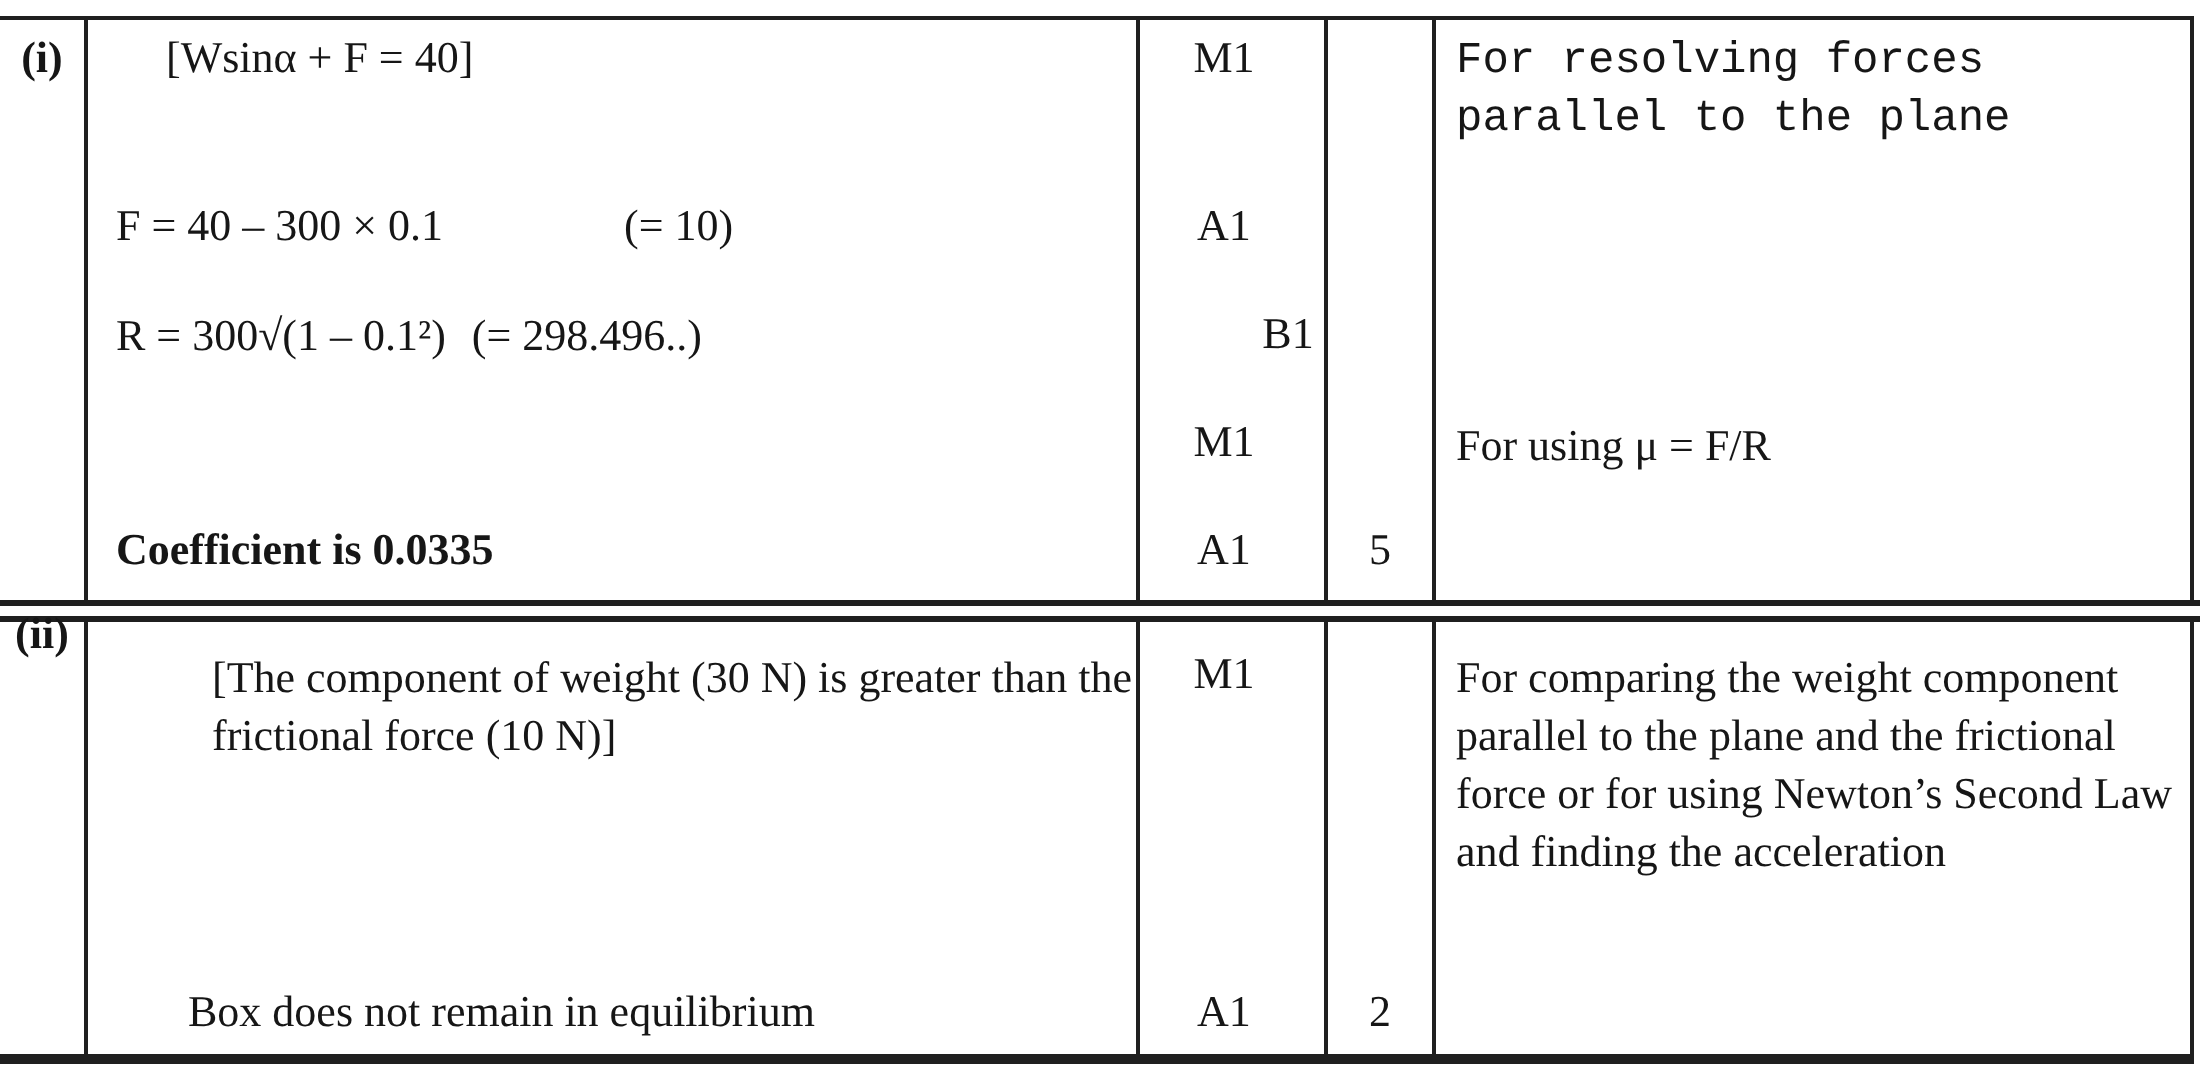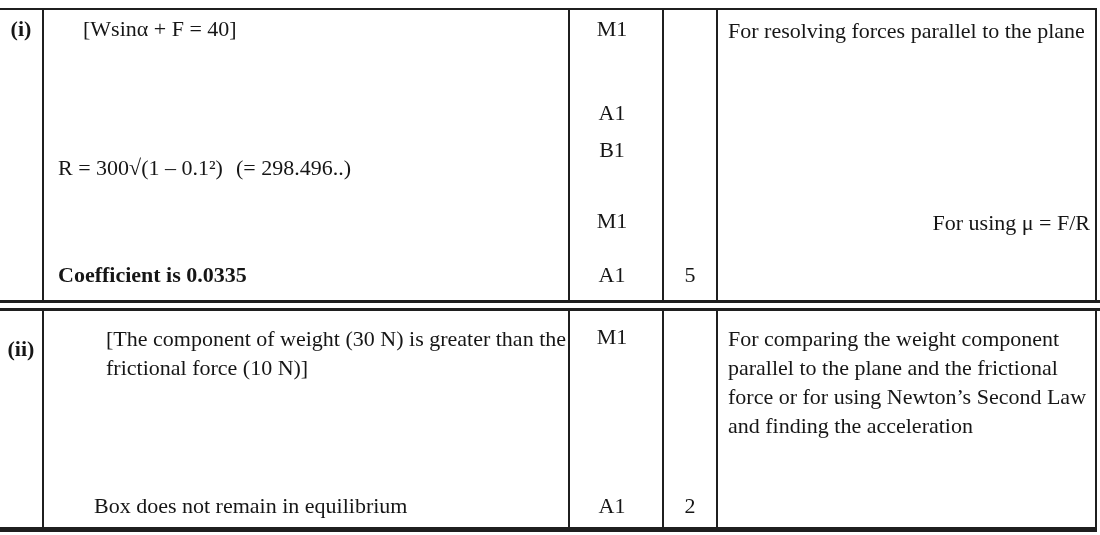--- a/index.html
+++ b/index.html
@@ -41,39 +41,42 @@
   <div class="v-line" style="top:8px; left:42px; height:519px;"></div>
   <div class="v-line" style="top:8px; left:568px; height:519px;"></div>
   <div class="v-line" style="top:8px; left:662px; height:519px;"></div>
   <div class="v-line" style="top:8px; left:716px; height:519px;"></div>
   <div class="divider" style="top:300px;"></div>
 
   <div class="abs part-label" style="top:16px;">(i)</div>
 
   <div class="abs working" style="top:16px;margin-left:25px;">[Wsinα + F = 40]</div>
 
+  <div class="abs working" style="top:100px;">
+    <span class="note-gap2">F = 40 – 300 × 0.1</span><span>(= 10)</span>
+  </div>
 
   <div class="abs working" style="top:155px;">
     <span>R = 300√(1 – 0.1²)</span><span class="note3">(= 298.496..)</span>
   </div>
 
   <div class="abs working" style="top:262px;font-weight:bold;">Coefficient is 0.0335</div>
 
   <div class="abs mark-cell" style="top:16px;">M1</div>
   <div class="abs mark-cell" style="top:100px;">A1</div>
-  <div class="abs mark-cell" style="top:137px;">B1</div>
+  <div class="abs mark-cell" style="top:154px;margin-left:32px;">B1</div>
   <div class="abs mark-cell" style="top:208px;">M1</div>
   <div class="abs mark-cell" style="top:262px;">A1</div>
 
   <div class="abs total-cell" style="top:262px;">5</div>
 
-  <div class="abs comment" style="top:16px;">For resolving forces parallel to the plane</div>
-  <div class="abs comment" style="top:208px;text-align:right;">For using μ = F/R</div>
+  <div class="abs comment" style="top:16px;font-family:Liberation Mono, monospace;">For resolving forces parallel to the plane</div>
+  <div class="abs comment" style="top:208px;">For using μ = F/R</div>
 
-  <div class="abs part-label" style="top:336px;">(ii)</div>
+  <div class="abs part-label" style="top:304px;">(ii)</div>
 
   <div class="abs working-wrap" style="top:324px;margin-left:48px;">[The component of weight (30 N) is greater than the frictional force (10 N)]</div>
 
   <div class="abs working" style="top:493px;margin-left:36px;">Box does not remain in equilibrium</div>
 
   <div class="abs mark-cell" style="top:324px;">M1</div>
   <div class="abs mark-cell" style="top:493px;">A1</div>
 
   <div class="abs total-cell" style="top:493px;">2</div>
 

